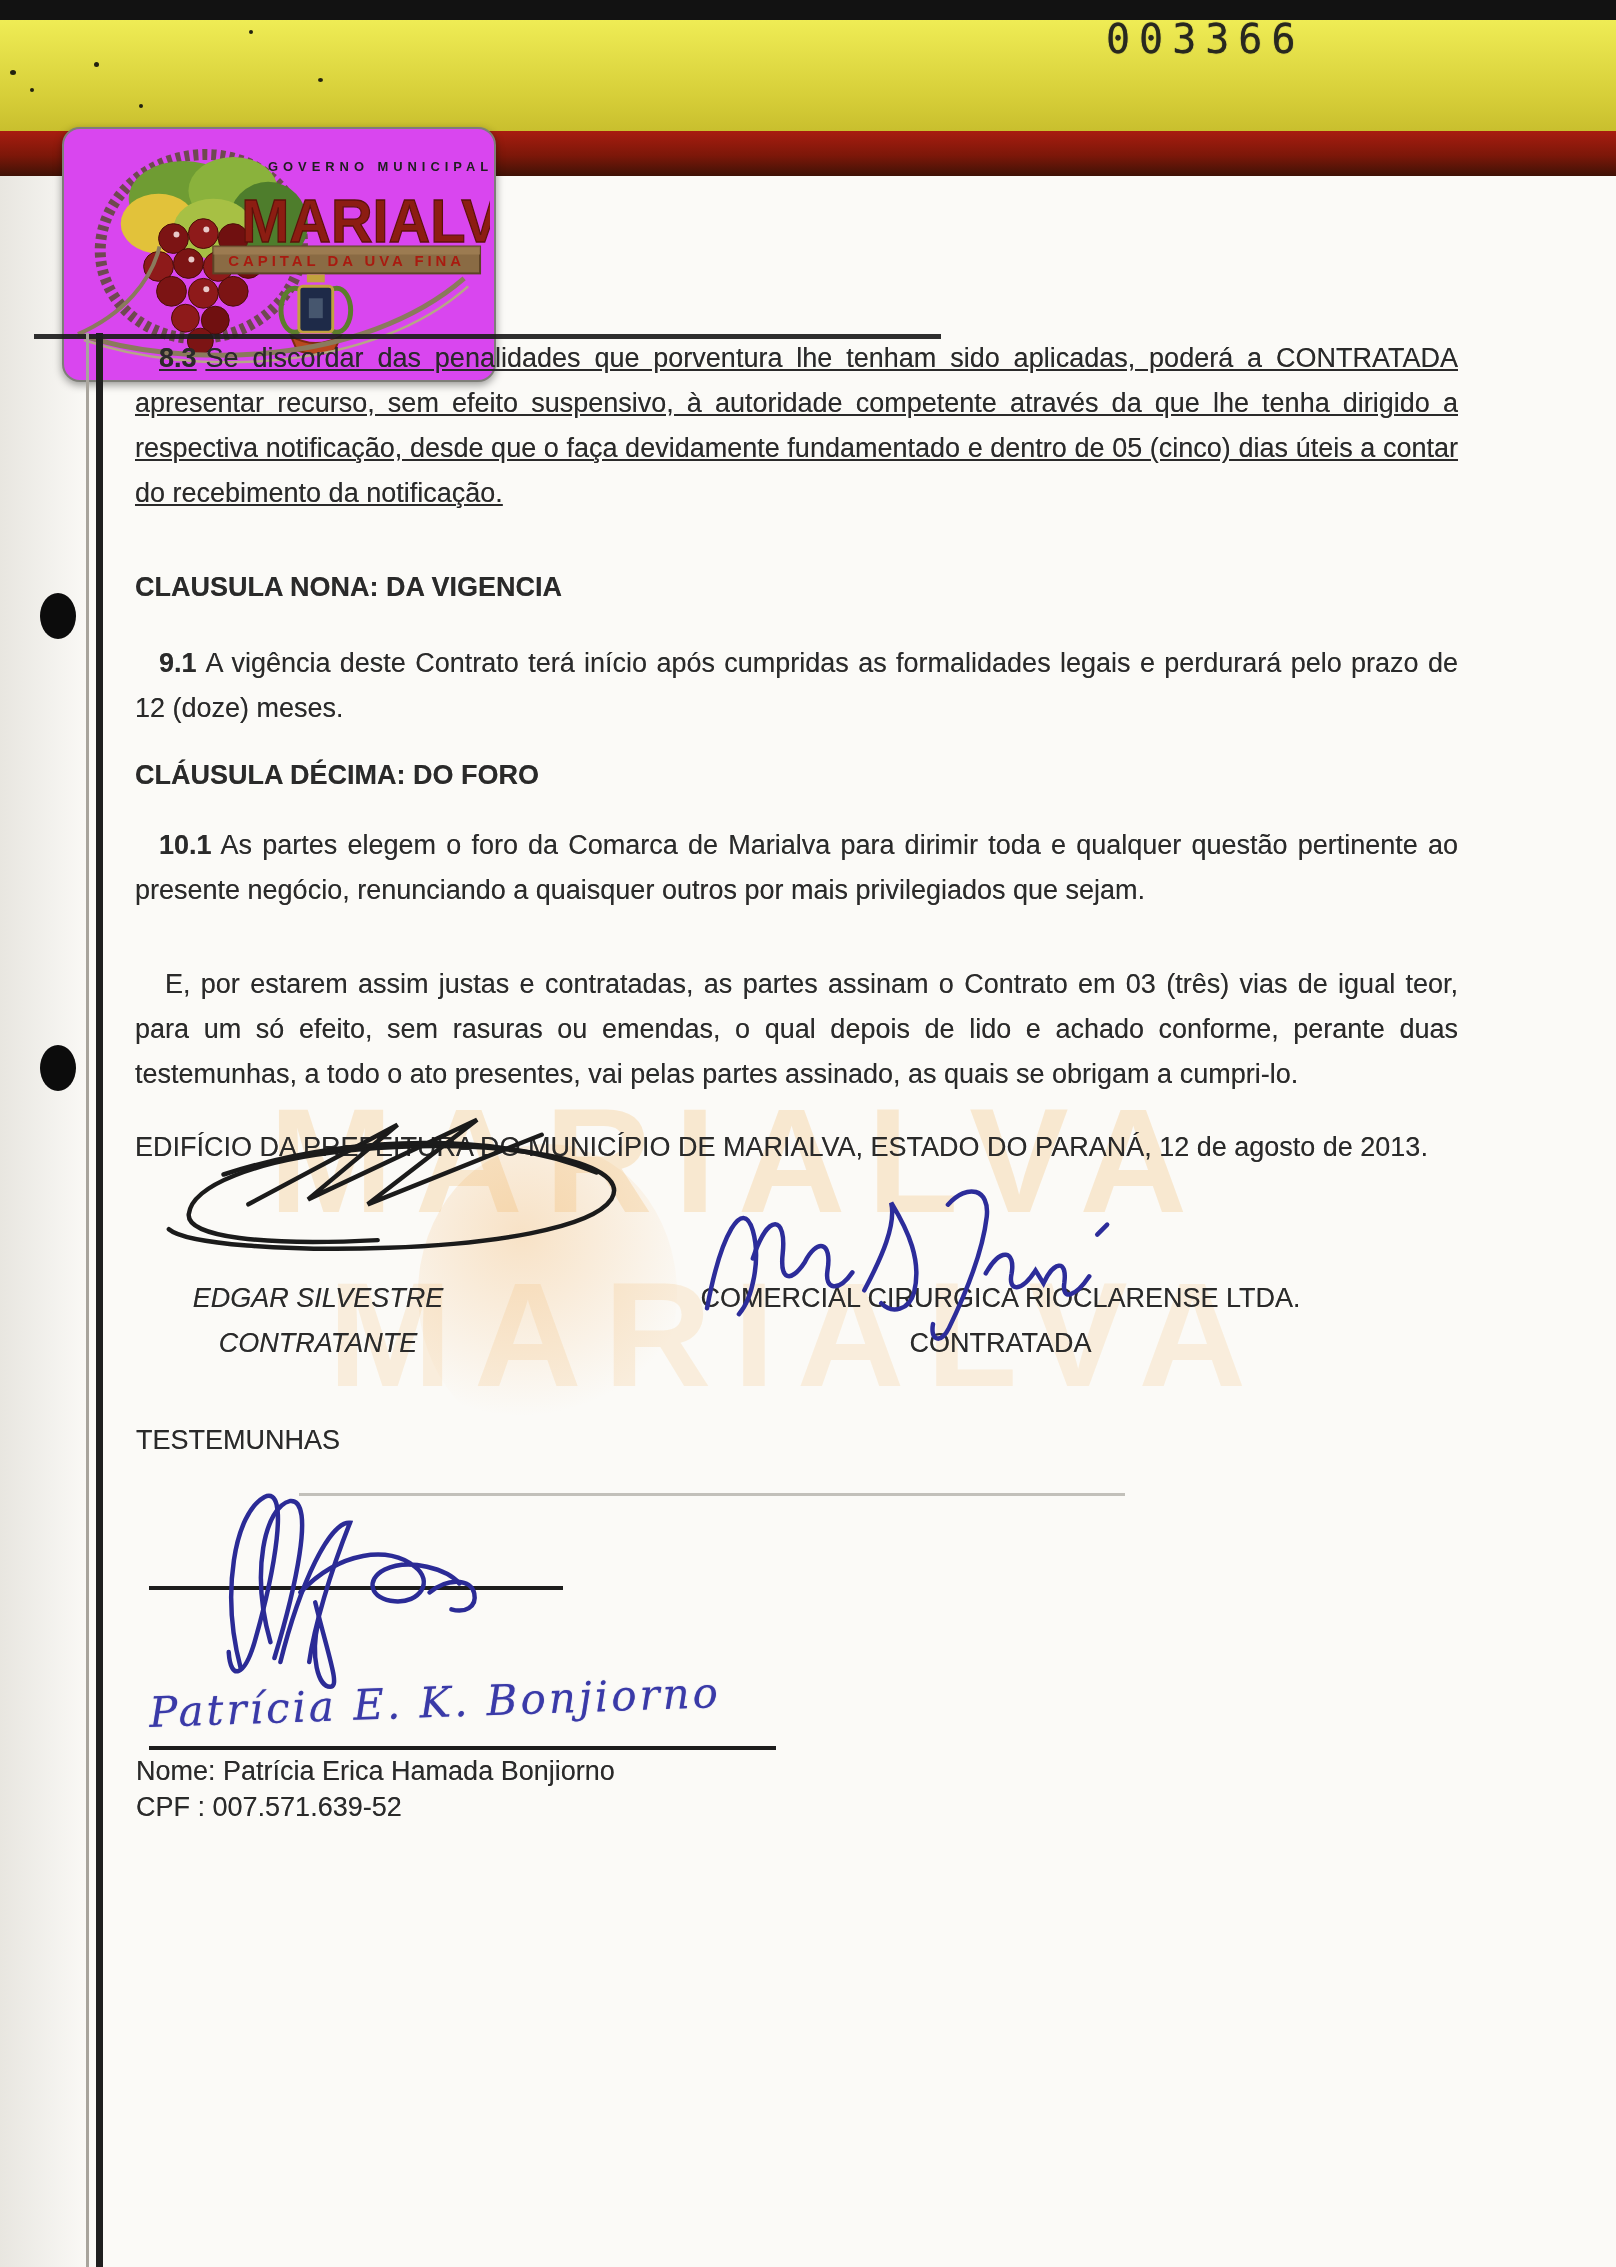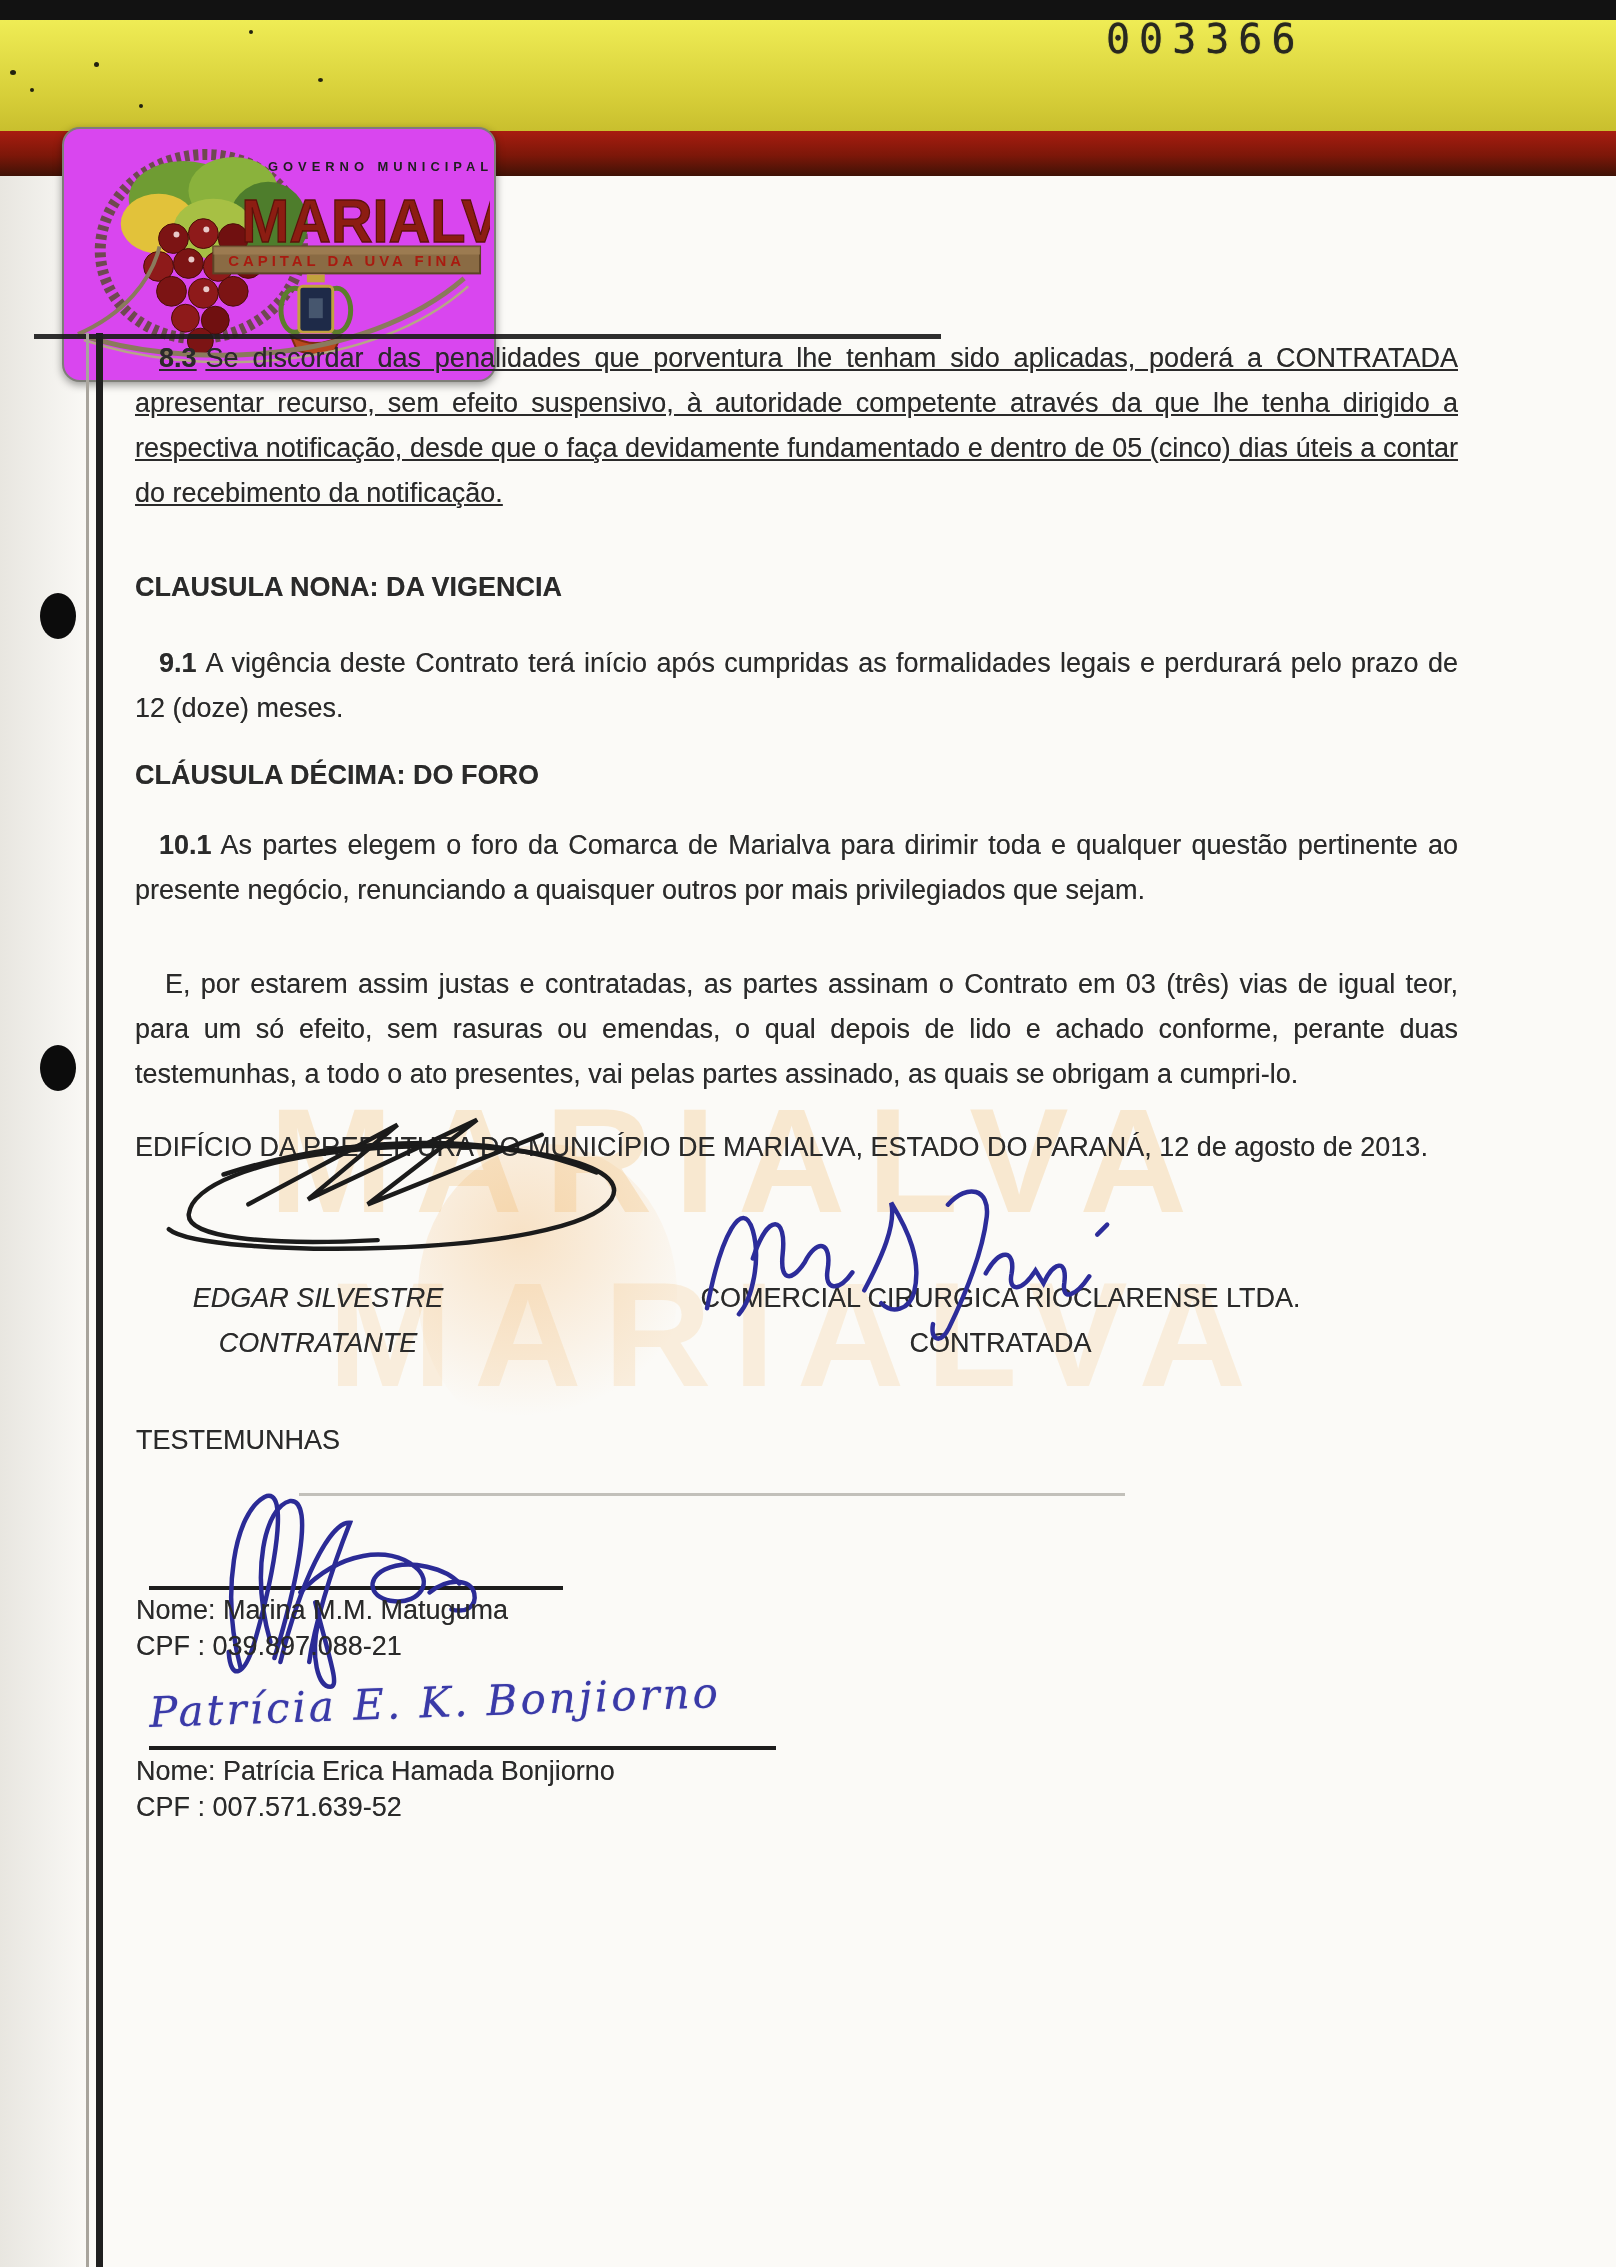--- a/index.html
+++ b/index.html
@@ -228,28 +228,20 @@
   <svg class="sig-svg sig-witness1" width="338" height="244" viewBox="0 0 340 245" fill="none" stroke="#2b2b96" stroke-width="4.5" stroke-linecap="round">
     <path d="M62 218 C42 142 56 62 86 46 C112 34 96 122 76 192 C66 226 52 232 50 202"></path>
     <path d="M92 192 C72 122 86 56 112 50 C138 48 116 142 96 208"></path>
     <path d="M102 212 C122 132 152 70 172 72 C152 122 136 177 131 212"></path>
     <path d="M122 142 C162 100 212 95 237 116 C257 131 242 153 217 151 C192 149 187 129 207 119 C232 107 270 119 282 133"></path>
     <path d="M252 142 C272 126 294 129 297 143 C300 157 287 163 274 159"></path>
     <path d="M137 152 C152 212 162 237 152 237 C140 237 132 207 140 172"></path>
   </svg>
   <div class="sig-underline1"></div>
 
-  <div class="witness-text wt1">
-    <div class="witness-row">
-      <span>Nome:</span>&nbsp;<span>Marina M.M. Matuguma</span>
-    </div>
-    <div class="witness-row">
-      <span>CPF :</span>&nbsp;<span>039.897.088-21</span>
-    </div>
-  </div>
 
   <div class="hand2">Patrícia E. K. Bonjiorno</div>
   <div class="sig-underline2"></div>
 
   <div class="witness-text wt2">
     <div class="witness-row">
       <span>Nome:</span>&nbsp;<span>Patrícia Erica Hamada Bonjiorno</span>
     </div>
     <div class="witness-row">
       <span>CPF :</span>&nbsp;<span>007.571.639-52</span>

